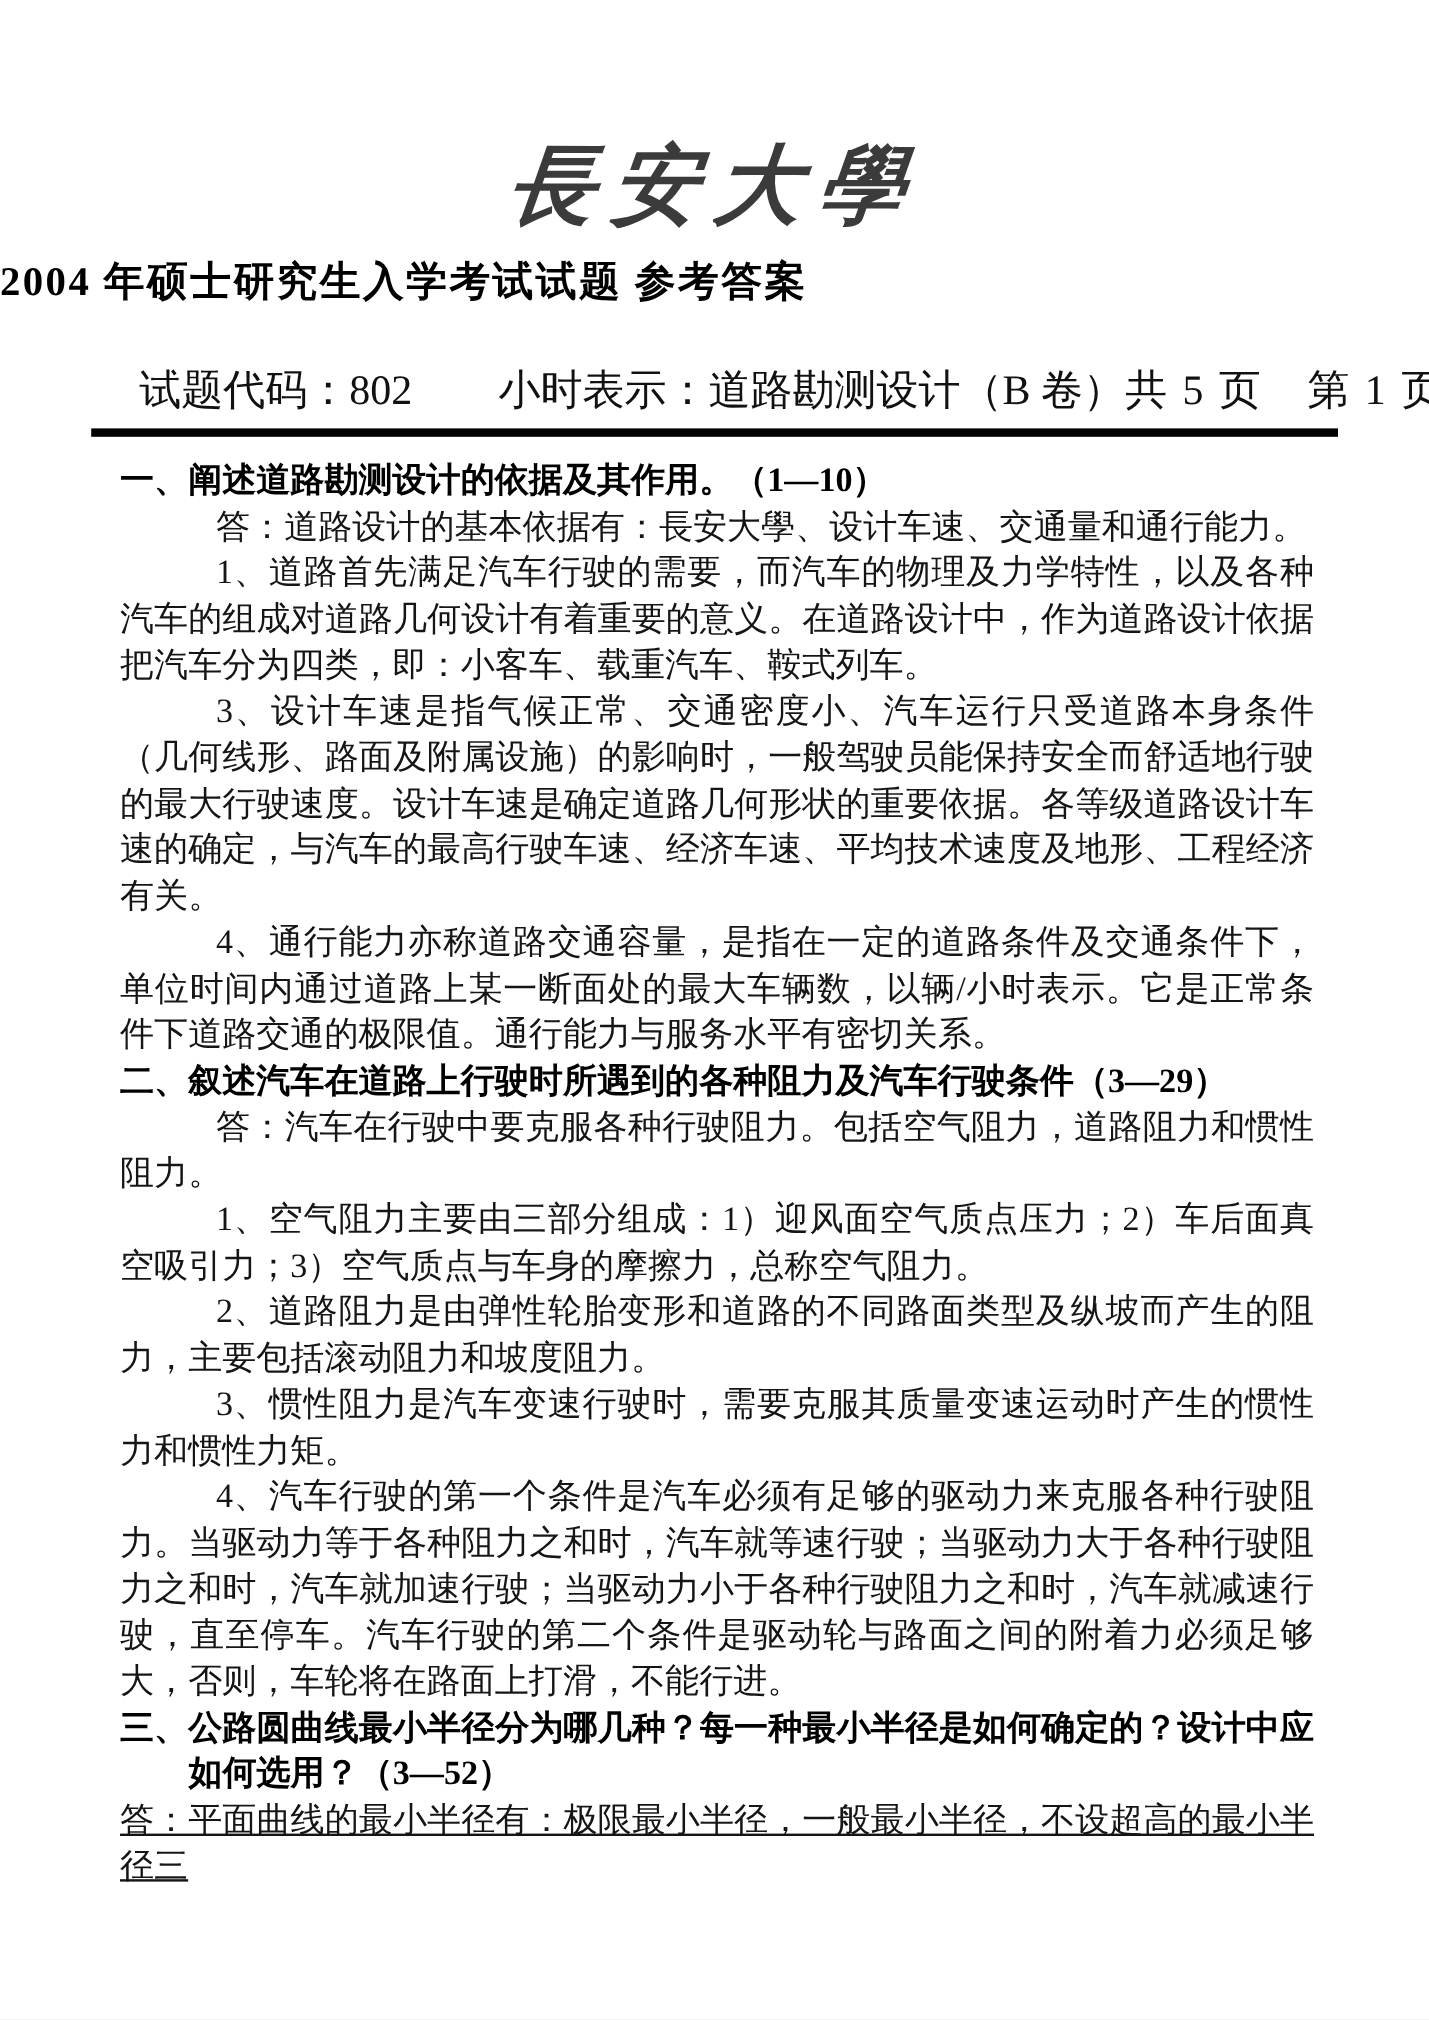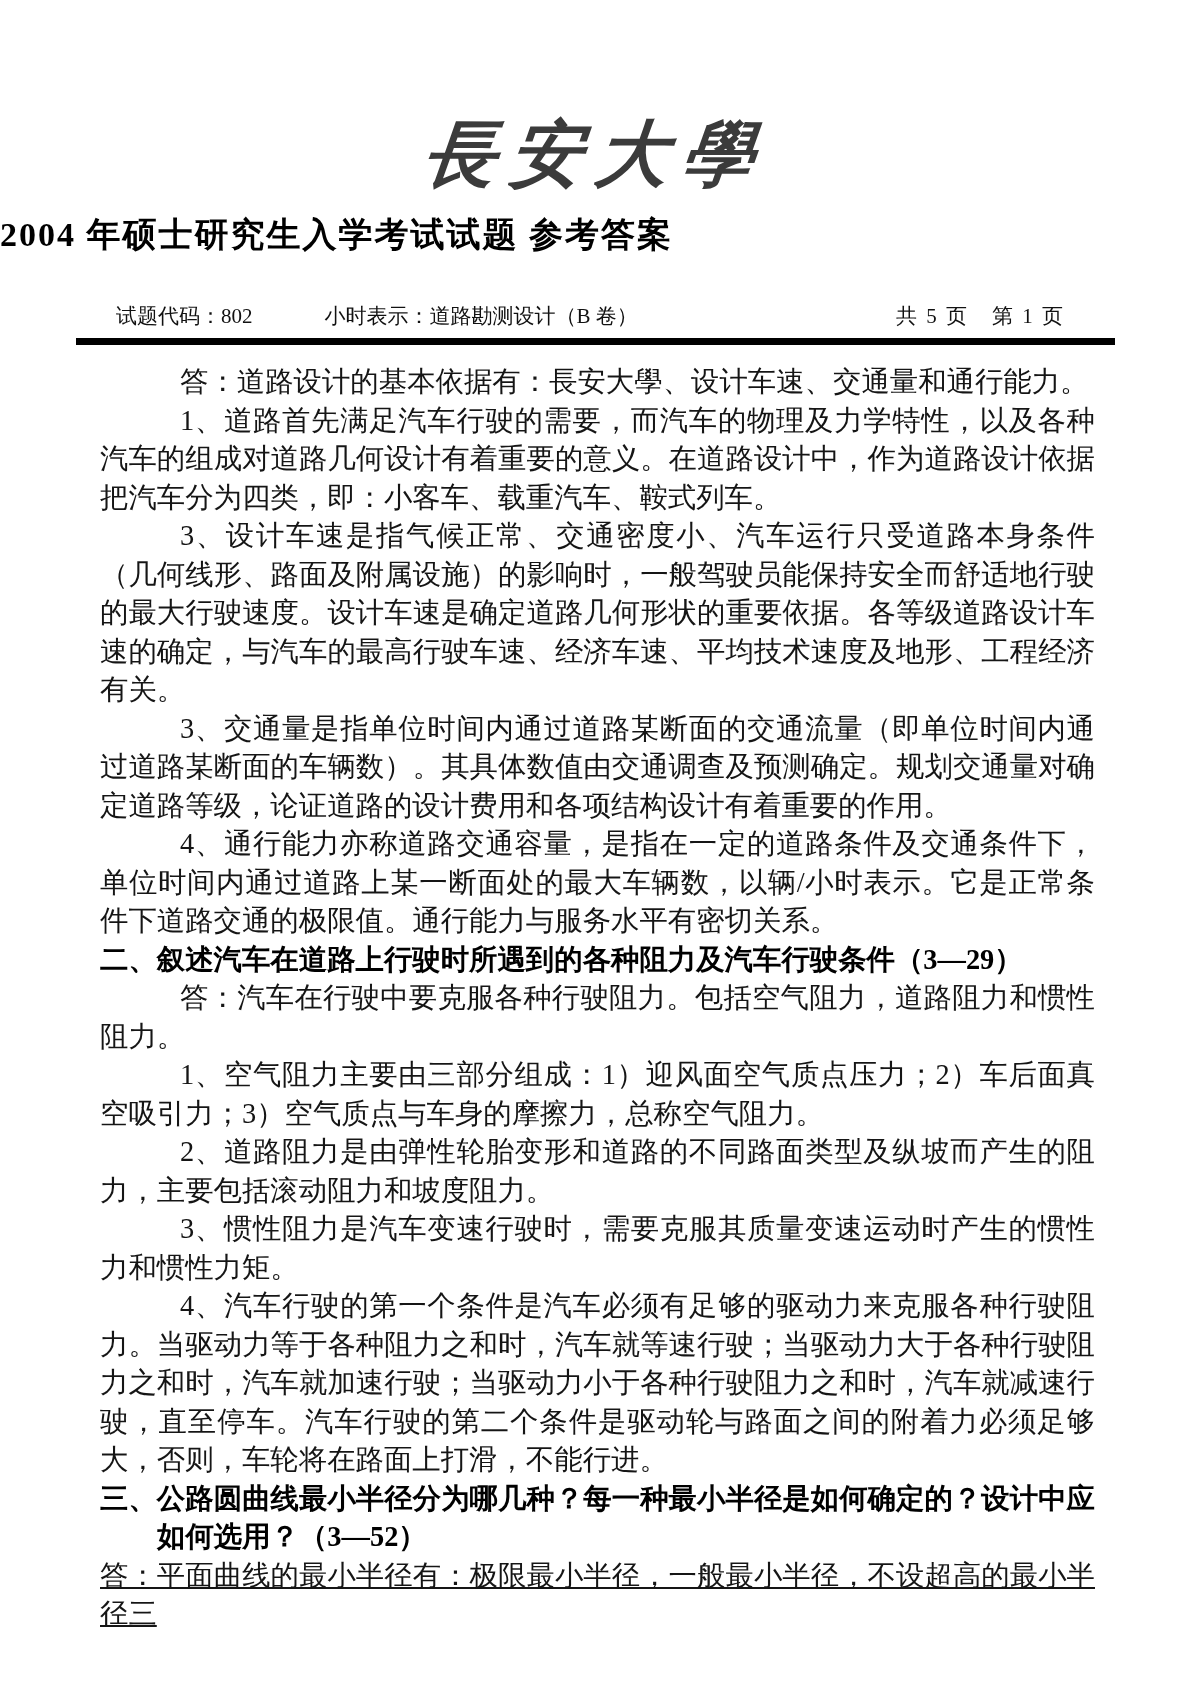--- a/index.html
+++ b/index.html
@@ -33,21 +33,21 @@
     text-align: left;
     font-size: 34px;
     font-weight: bold;
     letter-spacing: 2px;
     color: #000;
   }
   .meta-row {
     display: flex;
     align-items: baseline;
     margin: 44px 78px 0 78px;
-    font-size: 21px;
+    font-size: 35px;
     white-space: nowrap;
   }
   .meta-code { padding-left: 38px; }
   .meta-name { margin-left: 72px; }
   .meta-pages { margin-left: auto; margin-right: 48px; letter-spacing: 2px; }
   .rule {
     margin: 8px 76px 0 76px;
     height: 7px;
     background: #000;
   }
@@ -81,24 +81,24 @@
 
   <div class="meta-row">
     <span class="meta-code">试题代码：802</span>
     <span class="meta-name">小时表示：道路勘测设计（B 卷）</span>
     <span class="meta-pages">共 5 页　第 1 页</span>
   </div>
 
   <div class="rule"></div>
 
   <div class="content">
+    <p class="sec-heading">一、阐述道路勘测设计的依据及其作用。（1—10）</p>
     <p class="answer">答：道路设计的基本依据有：長安大學、设计车速、交通量和通行能力。</p>
     <p class="para">1、道路首先满足汽车行驶的需要，而汽车的物理及力学特性，以及各种汽车的组成对道路几何设计有着重要的意义。在道路设计中，作为道路设计依据把汽车分为四类，即：小客车、载重汽车、鞍式列车。</p>
     <p class="para">3、设计车速是指气候正常、交通密度小、汽车运行只受道路本身条件（几何线形、路面及附属设施）的影响时，一般驾驶员能保持安全而舒适地行驶的最大行驶速度。设计车速是确定道路几何形状的重要依据。各等级道路设计车速的确定，与汽车的最高行驶车速、经济车速、平均技术速度及地形、工程经济有关。</p>
-    <p class="para">3、交通量是指单位时间内通过道路某断面的交通流量（即单位时间内通过道路某断面的车辆数）。其具体数值由交通调查及预测确定。规划交通量对确定道路等级，论证道路的设计费用和各项结构设计有着重要的作用。</p>
     <p class="para">4、通行能力亦称道路交通容量，是指在一定的道路条件及交通条件下，单位时间内通过道路上某一断面处的最大车辆数，以辆/小时表示。它是正常条件下道路交通的极限值。通行能力与服务水平有密切关系。</p>
     <p class="sec-heading">二、叙述汽车在道路上行驶时所遇到的各种阻力及汽车行驶条件（3—29）</p>
     <p class="answer">答：汽车在行驶中要克服各种行驶阻力。包括空气阻力，道路阻力和惯性阻力。</p>
     <p class="para">1、空气阻力主要由三部分组成：1）迎风面空气质点压力；2）车后面真空吸引力；3）空气质点与车身的摩擦力，总称空气阻力。</p>
     <p class="para">2、道路阻力是由弹性轮胎变形和道路的不同路面类型及纵坡而产生的阻力，主要包括滚动阻力和坡度阻力。</p>
     <p class="para">3、惯性阻力是汽车变速行驶时，需要克服其质量变速运动时产生的惯性力和惯性力矩。</p>
     <p class="para">4、汽车行驶的第一个条件是汽车必须有足够的驱动力来克服各种行驶阻力。当驱动力等于各种阻力之和时，汽车就等速行驶；当驱动力大于各种行驶阻力之和时，汽车就加速行驶；当驱动力小于各种行驶阻力之和时，汽车就减速行驶，直至停车。汽车行驶的第二个条件是驱动轮与路面之间的附着力必须足够大，否则，车轮将在路面上打滑，不能行进。</p>
     <p class="sec-heading">三、公路圆曲线最小半径分为哪几种？每一种最小半径是如何确定的？设计中应如何选用？（3—52）</p>
     <p class="answer-flush">答：平面曲线的最小半径有：极限最小半径，一般最小半径，不设超高的最小半径三</p>
   </div>

